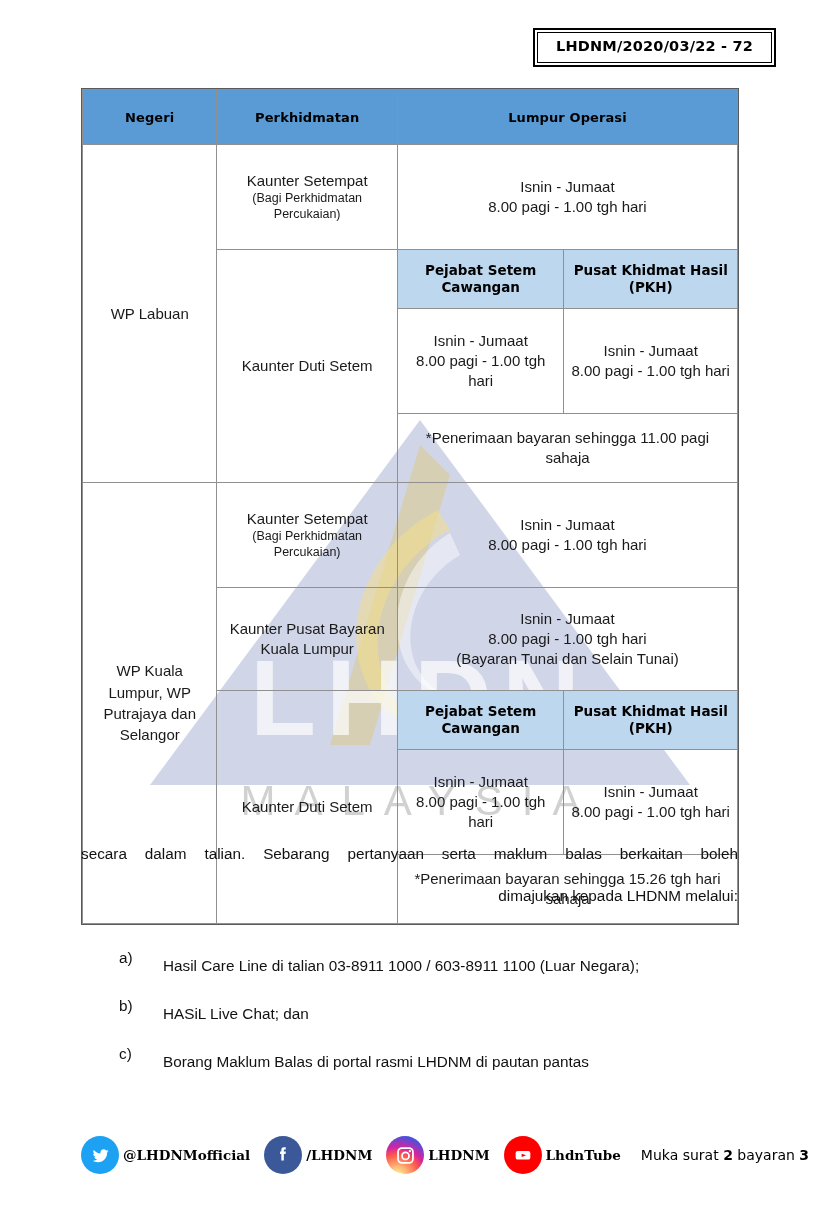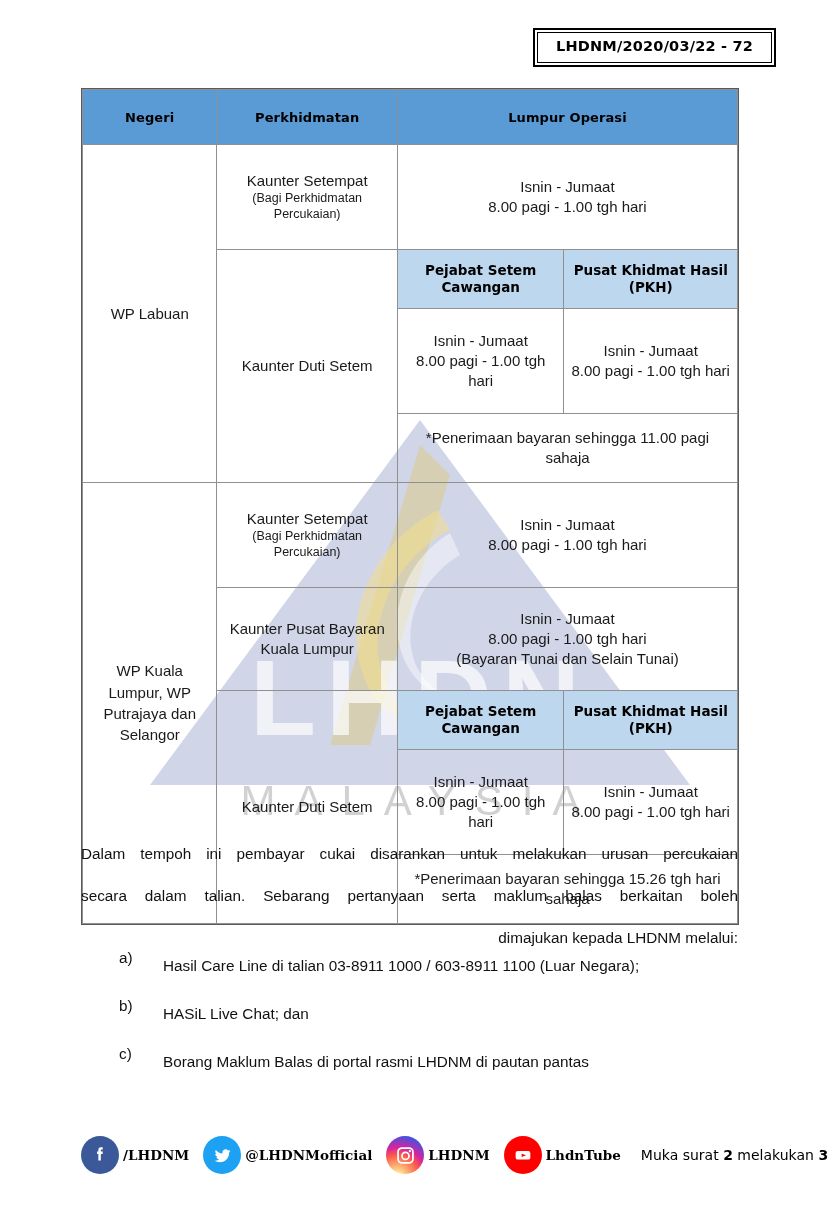--- a/index.html
+++ b/index.html
@@ -316,58 +316,57 @@
       </td>
     </tr>
     <tr>
       <td class="cell" colspan="2" style="height:52px">*Penerimaan bayaran sehingga 15.26 tgh hari sahaja</td>
     </tr>
   </tbody>
 </table>
 </div>
 
 <div class="body-para">
-  <div style="text-align:justify;text-align-last:justify">Dalam tempoh ini pembayar cukai disarankan untuk melakukan urusan percukaian</div>
   <div style="text-align:justify;text-align-last:justify">secara dalam talian. Sebarang pertanyaan serta maklum balas berkaitan boleh</div>
   <div class="lastline">dimajukan kepada LHDNM melalui:</div>
 </div>
 
 <div class="list-block">
   <div class="list-row">
     <div class="list-marker">a)</div>
     <div class="list-text">Hasil Care Line di talian 03-8911 1000 / 603-8911 1100 (Luar Negara);</div>
   </div>
   <div class="list-row">
     <div class="list-marker">b)</div>
     <div class="list-text">HASiL Live Chat; dan</div>
   </div>
   <div class="list-row">
     <div class="list-marker">c)</div>
     <div class="list-text">Borang Maklum Balas di portal rasmi LHDNM di pautan pantas</div>
   </div>
 </div>
 
 <div class="footer">
+
+  <div class="social">
+    <span class="icon-circle tw-circle">
+      <svg width="23" height="23" viewBox="0 0 24 24" fill="#ffffff">
+        <path d="M20.5 7.2c-.6.3-1.3.5-2 .6.7-.4 1.2-1.1 1.5-1.9-.7.4-1.4.7-2.2.8-.6-.7-1.5-1.1-2.5-1.1-1.9 0-3.4 1.5-3.4 3.4 0 .3 0 .5.1.8-2.8-.1-5.3-1.5-7-3.6-.3.5-.5 1.1-.5 1.7 0 1.2.6 2.2 1.5 2.8-.6 0-1.1-.2-1.6-.4 0 1.7 1.2 3 2.7 3.3-.3.1-.6.1-.9.1-.2 0-.4 0-.6-.1.4 1.4 1.7 2.4 3.2 2.4-1.2.9-2.6 1.5-4.2 1.5H4c1.5 1 3.3 1.5 5.2 1.5 6.3 0 9.7-5.2 9.7-9.7v-.4c.6-.5 1.2-1.1 1.6-1.7z"></path>
+      </svg>
+    </span>
+    <span class="social-label">@LHDNMofficial</span>
+  </div>
 
   <div class="social">
     <span class="icon-circle fb-circle">
       <svg width="22" height="22" viewBox="0 0 24 24" fill="#ffffff">
         <path d="M15.1 8.3h-2.2V6.9c0-.6.4-.8.7-.8h1.4V3.6h-2c-2.3 0-2.8 1.7-2.8 2.8v1.9H8.8v2.6h1.4V18h2.7v-7.1h1.9l.3-2.6z"></path>
       </svg>
     </span>
     <span class="social-label">/LHDNM</span>
-  </div>
-
-  <div class="social">
-    <span class="icon-circle tw-circle">
-      <svg width="23" height="23" viewBox="0 0 24 24" fill="#ffffff">
-        <path d="M20.5 7.2c-.6.3-1.3.5-2 .6.7-.4 1.2-1.1 1.5-1.9-.7.4-1.4.7-2.2.8-.6-.7-1.5-1.1-2.5-1.1-1.9 0-3.4 1.5-3.4 3.4 0 .3 0 .5.1.8-2.8-.1-5.3-1.5-7-3.6-.3.5-.5 1.1-.5 1.7 0 1.2.6 2.2 1.5 2.8-.6 0-1.1-.2-1.6-.4 0 1.7 1.2 3 2.7 3.3-.3.1-.6.1-.9.1-.2 0-.4 0-.6-.1.4 1.4 1.7 2.4 3.2 2.4-1.2.9-2.6 1.5-4.2 1.5H4c1.5 1 3.3 1.5 5.2 1.5 6.3 0 9.7-5.2 9.7-9.7v-.4c.6-.5 1.2-1.1 1.6-1.7z"></path>
-      </svg>
-    </span>
-    <span class="social-label">@LHDNMofficial</span>
   </div>
 
   <div class="social">
     <span class="icon-circle ig-circle">
       <svg width="21" height="21" viewBox="0 0 24 24" fill="none" stroke="#ffffff" stroke-width="2">
         <rect x="3.5" y="3.5" width="17" height="17" rx="4.5"></rect>
         <circle cx="12" cy="12.5" r="4"></circle>
         <line x1="17" y1="7" x2="17.01" y2="7" stroke-width="2.6" stroke-linecap="round"></line>
       </svg>
     </span>
@@ -380,17 +379,17 @@
         <rect x="4" y="7.5" width="16" height="9.5" rx="2.4" fill="#ffffff"></rect>
         <polygon points="10.5,10.5 15.5,12.3 10.5,14.1" fill="#FF0000"></polygon>
       </svg>
     </span>
     <span class="social-label">LhdnTube</span>
   </div>
 
   <div class="pagenum">
     <span>Muka surat</span>
     <b>2</b>
-    <span>melakukan</span>
+    <span>bayaran</span>
     <b>3</b>
   </div>
 
 </div>
 
 </body></html>

